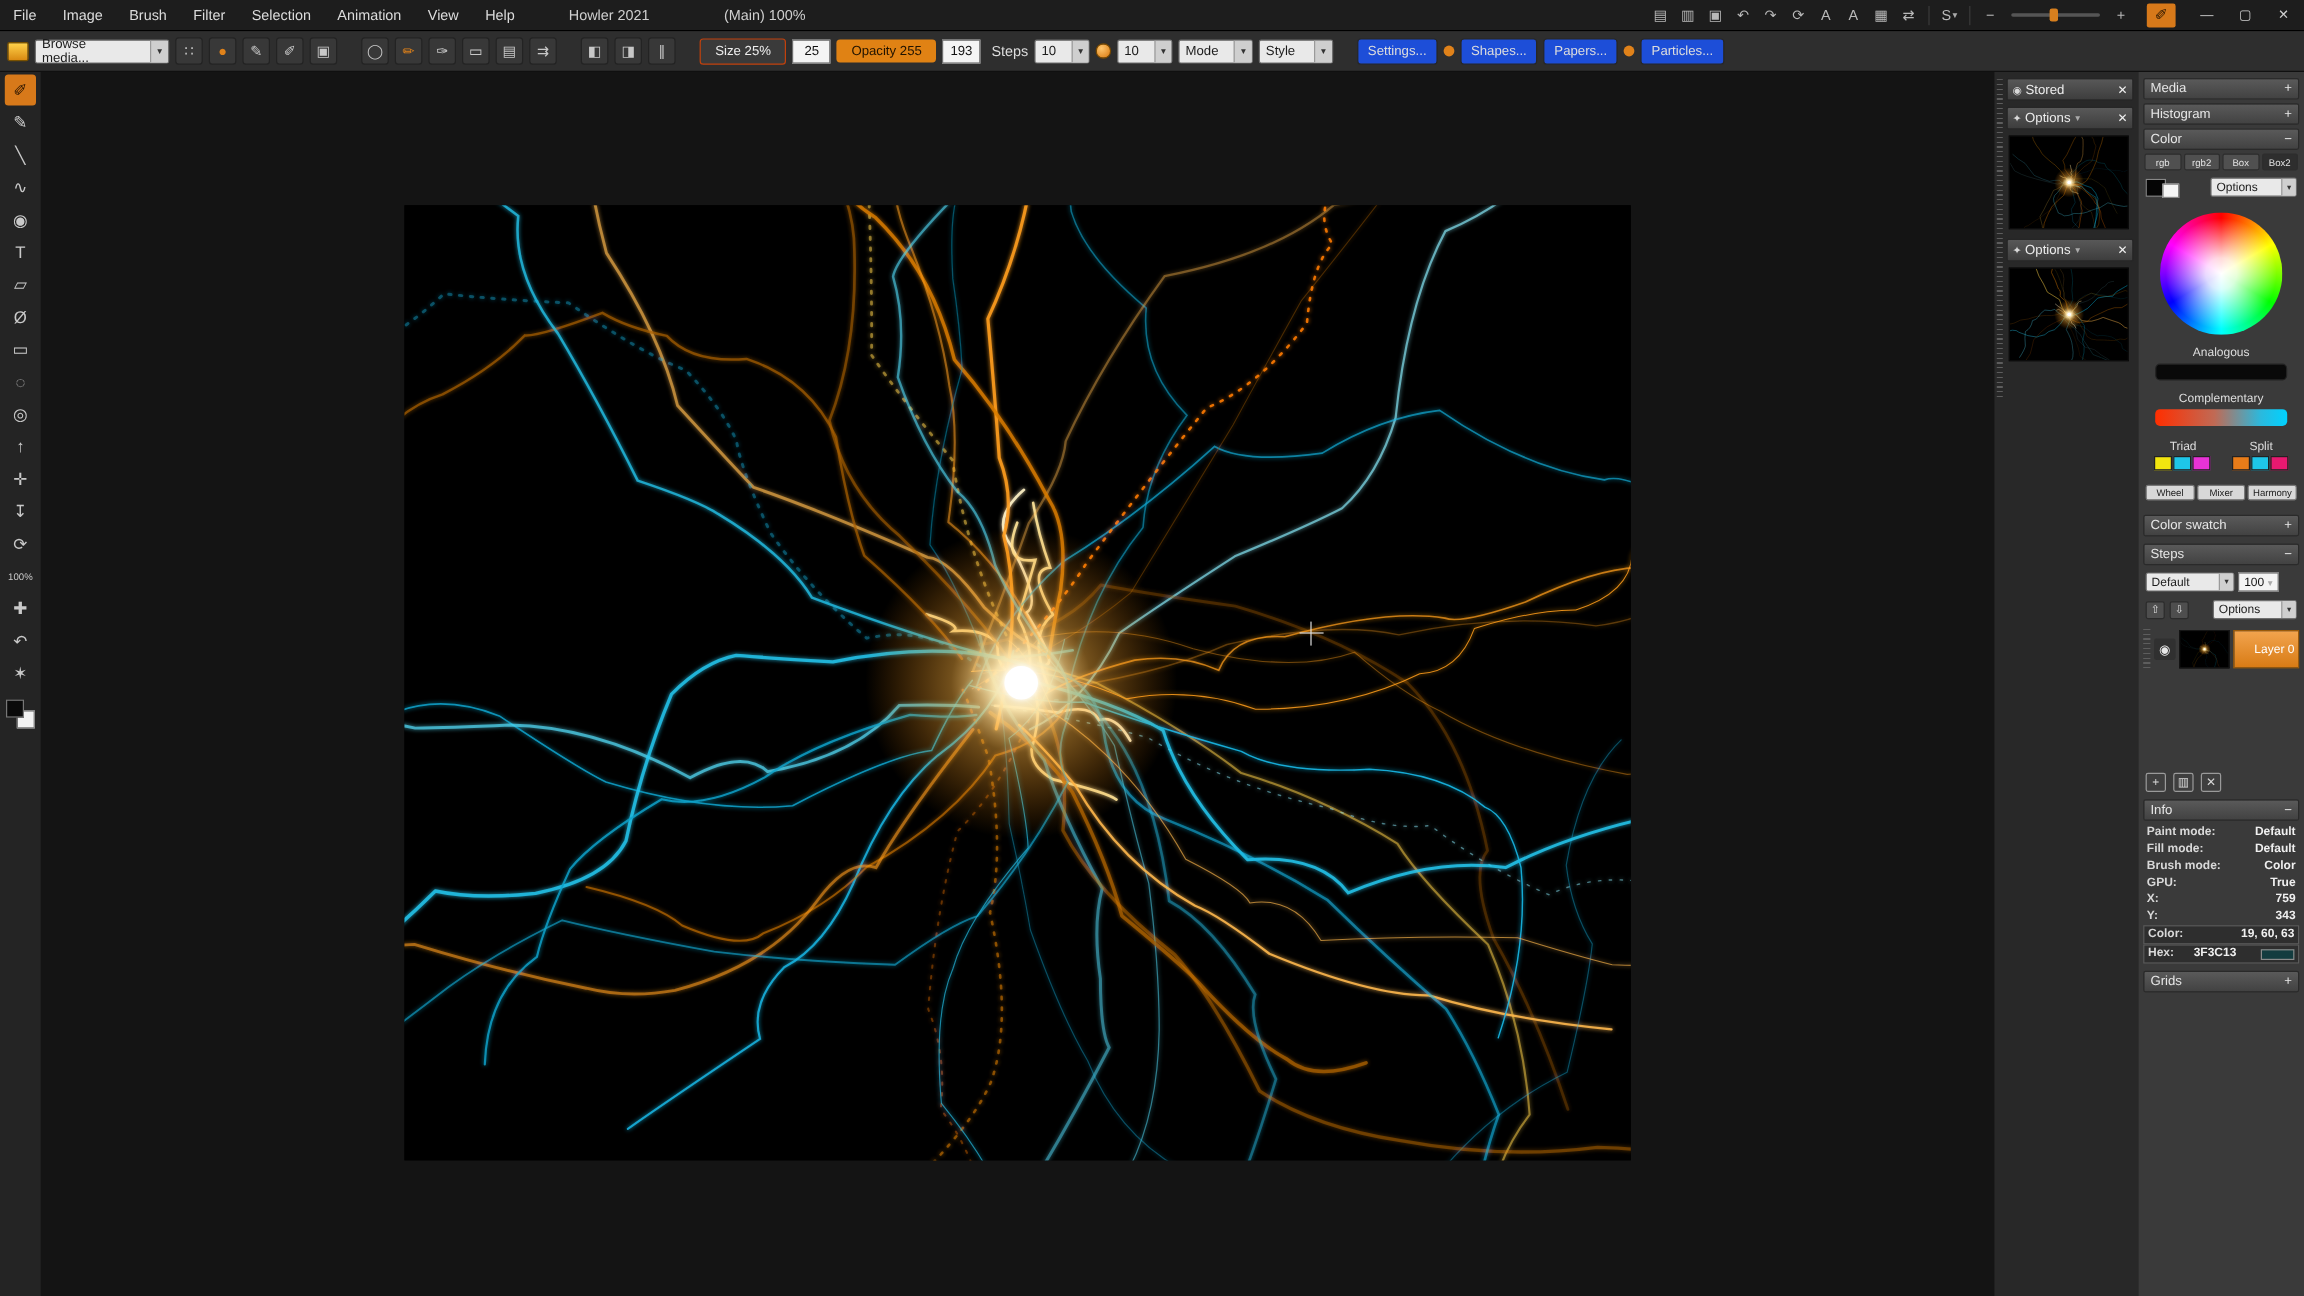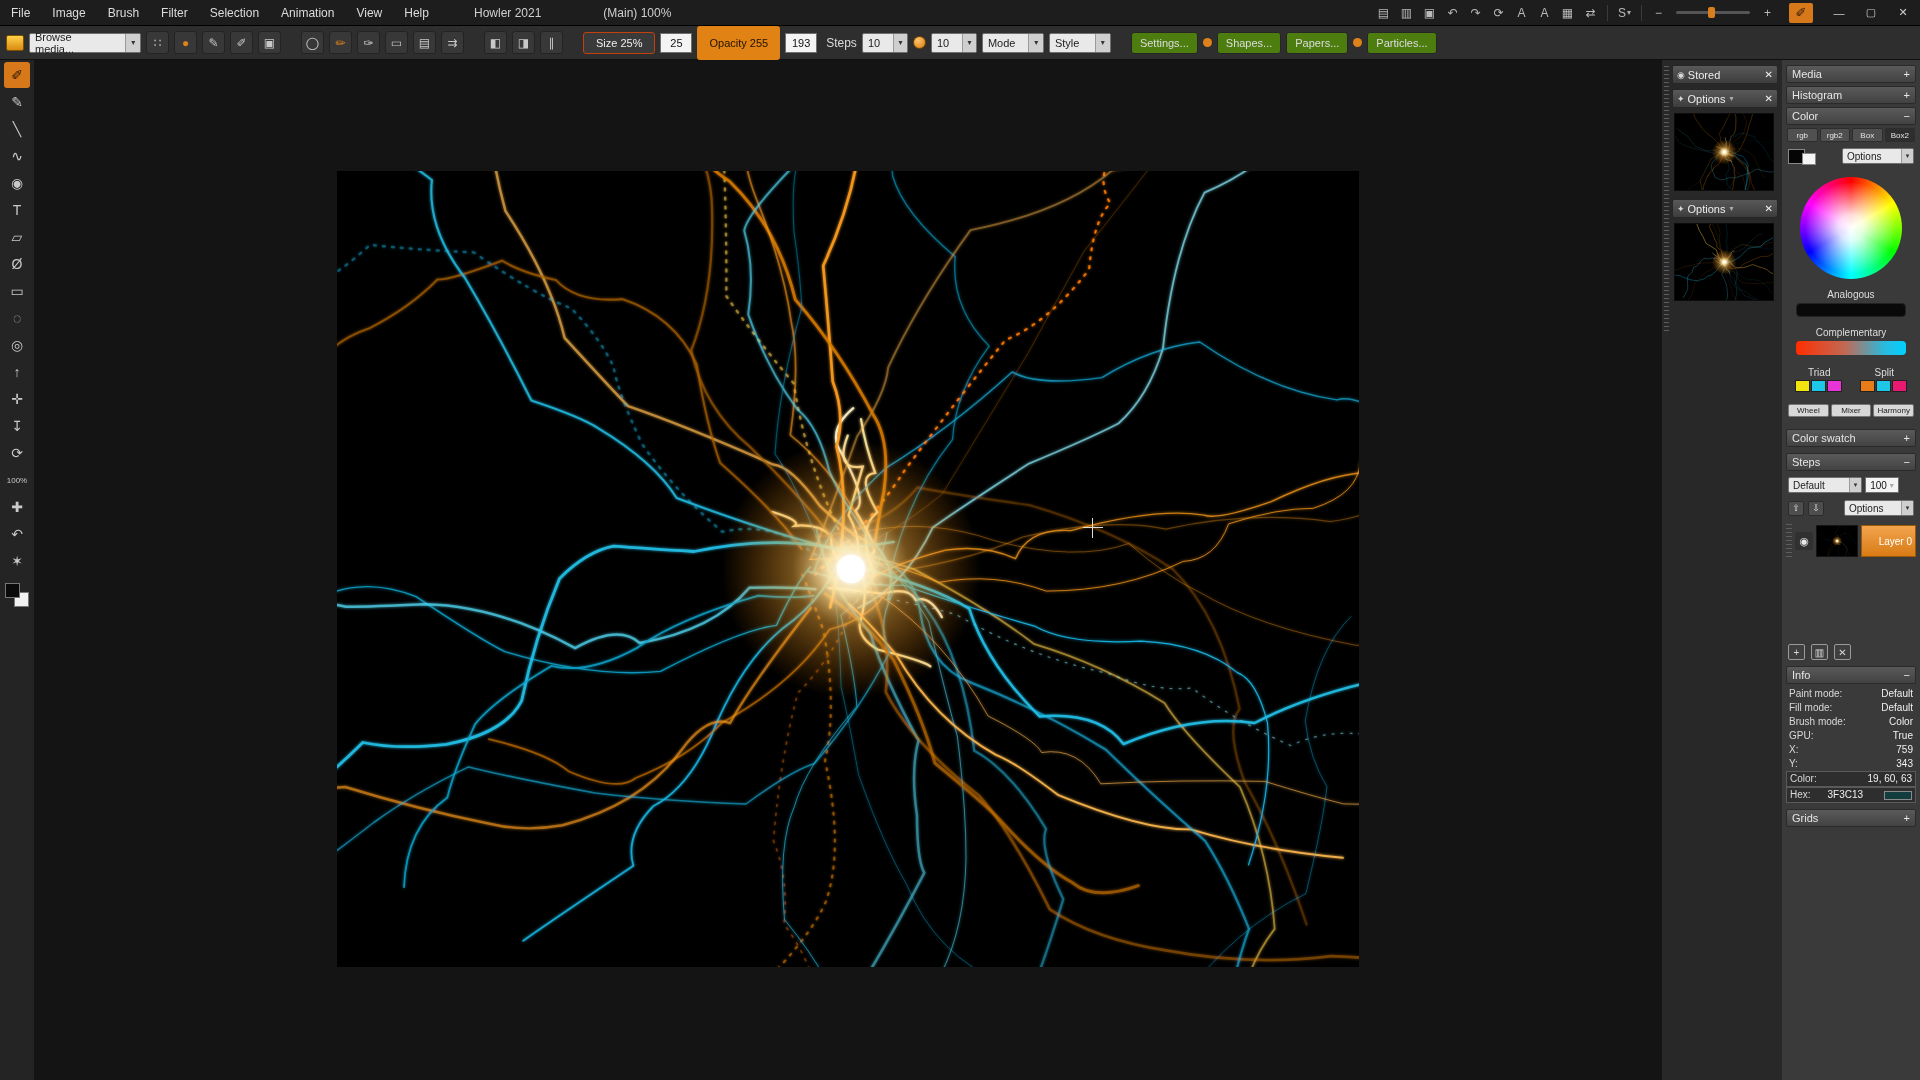--- a/index.html
+++ b/index.html
@@ -21,25 +21,25 @@
 .toolbar{position:absolute;left:0;top:26px;width:1920px;height:34px;background:#2e2e2e;border-bottom:1px solid #101010;display:flex;align-items:center;gap:5px;padding:0 6px;color:#ddd;font-size:12px;z-index:30;}
 .browse-chip{width:18px;height:16px;background:linear-gradient(#ffd24a,#d98a12);border:1px solid #7a5200;border-radius:2px;}
 .combo{background:#e9e9e9;color:#1c1c1c;border:1px solid #6f6f6f;border-radius:2px;height:20px;display:flex;align-items:center;font-size:11px;padding-left:5px;gap:13px;}
 .combo .arrow-box{width:15px;height:100%;background:#cfcfcf;border-left:1px solid #9a9a9a;display:flex;align-items:center;justify-content:center;font-size:8px;color:#333;margin-left:auto;}
 .w112{width:112px;} .w46{width:46px;} .w62{width:62px;}
 .num-field{background:#f4f4f4;color:#111;border:1px solid #6f6f6f;width:32px;height:20px;font-size:11px;display:flex;align-items:center;justify-content:center;}
 .tb-icon{width:23px;height:23px;background:#383838;border:1px solid #232323;border-radius:3px;display:flex;align-items:center;justify-content:center;font-size:12px;color:#c8c8c8;}
 .tb-icon.oi{color:#e0821a;}
 .tb-gap{width:10px;}
 .btn-size{border:1px solid #c2410c;background:#3a3a3a;color:#eee;height:22px;padding:0 12px;border-radius:3px;font-size:11px;display:flex;align-items:center;}
-.btn-opacity{background:#e08214;color:#201300;height:34px;padding:0 12px;border-radius:3px;font-size:11px;display:flex;align-items:center;}
+.btn-opacity{background:#e08214;color:#201300;height:19px;padding:0 12px;border-radius:3px;font-size:11px;display:flex;align-items:center;}
 .tb-label{color:#ddd;font-size:12px;margin-left:4px;}
 .orange-ball{width:13px;height:13px;border-radius:50%;background:radial-gradient(circle at 35% 30%,#ffc66e,#d8770e);border:1px solid #7a4a00;}
 .orange-dot{width:9px;height:9px;border-radius:50%;background:#e0821a;}
-.flat-btn{color:#ddd;font-size:11px;padding:0 8px;height:22px;display:flex;align-items:center;background:#4d7c0f;border:1px solid #262626;border-radius:3px;}
+.flat-btn{color:#ddd;font-size:11px;padding:0 8px;height:22px;display:flex;align-items:center;background:#1d4ed8;border:1px solid #262626;border-radius:3px;}
 
 .tool-palette{position:absolute;left:0;top:60px;width:34px;bottom:0;background:#242424;display:flex;flex-direction:column;align-items:center;padding-top:2px;gap:1px;z-index:20;}
 .tool{width:26px;height:26px;display:flex;align-items:center;justify-content:center;color:#c9c9c9;font-size:14px;border-radius:3px;}
 .tool.small-text{font-size:8px;}
 .tool.selected{background:#d7791a;color:#241200;}
 .swatch-pair{position:relative;width:24px;height:24px;margin-top:8px;}
 .swatch-black{position:absolute;left:0;top:0;width:15px;height:15px;background:#0a0a0a;border:1px solid #777;z-index:2;}
 .swatch-white{position:absolute;right:0;bottom:0;width:15px;height:15px;background:#f2f2f2;border:1px solid #777;}
 
 .canvas-area{position:absolute;left:34px;top:60px;width:1628px;height:1020px;background:#141414;}
@@ -81,21 +81,21 @@
 .spin-box{width:34px;height:16px;background:#f4f4f4;border:1px solid #6f6f6f;color:#111;font-size:10px;display:flex;align-items:center;justify-content:center;gap:2px;}
 .layer-opts{display:flex;align-items:center;gap:4px;margin:7px 2px 0;}
 .sq-icon{width:16px;height:15px;background:#4e4e4e;border:1px solid #2b2b2b;border-radius:2px;display:flex;align-items:center;justify-content:center;font-size:9px;color:#ddd;}
 .layer-row{display:flex;align-items:center;gap:3px;margin-top:8px;}
 .vgrip{width:6px;height:34px;background:repeating-linear-gradient(180deg,#5d5d5d 0 1px,transparent 1px 4px);}
 .layer-eye{width:18px;height:18px;display:flex;align-items:center;justify-content:center;color:#e8e8e8;font-size:11px;background:#303030;border-radius:2px;}
 .layer-thumb{width:42px;height:32px;background:#000;border:1px solid #151515;overflow:hidden;}
 .layer-name{flex:1;height:32px;background:linear-gradient(#f2a44e,#d87b15);color:#fff;font-size:10px;display:flex;align-items:center;justify-content:flex-end;padding:0 3px;border:1px solid #9a5a0a;}
 .layer-icons{display:flex;gap:6px;margin:86px 2px 0;}
 .li{width:17px;height:16px;border:1px solid #9a9a9a;border-radius:2px;display:flex;align-items:center;justify-content:center;font-size:10px;color:#d8d8d8;background:#3f3f3f;}
-.info-body{margin-top:3px;}
+.info-body{margin-top:3px;font-weight:bold;}
 .info-row{display:flex;justify-content:space-between;line-height:14px;padding:0 3px;font-size:10px;color:#d8d8d8;}
 .info-row .v{color:#efefef;}
 .info-row.hl{background:#2e2e2e;border:1px solid #5a5a5a;align-items:center;}
 .hex-chip{width:28px;height:9px;border:1px solid #8a8a8a;margin-left:4px;}
 </style>
 </head>
 <body>
 
 <div class="menubar">
   <div class="menu-item">File</div>

